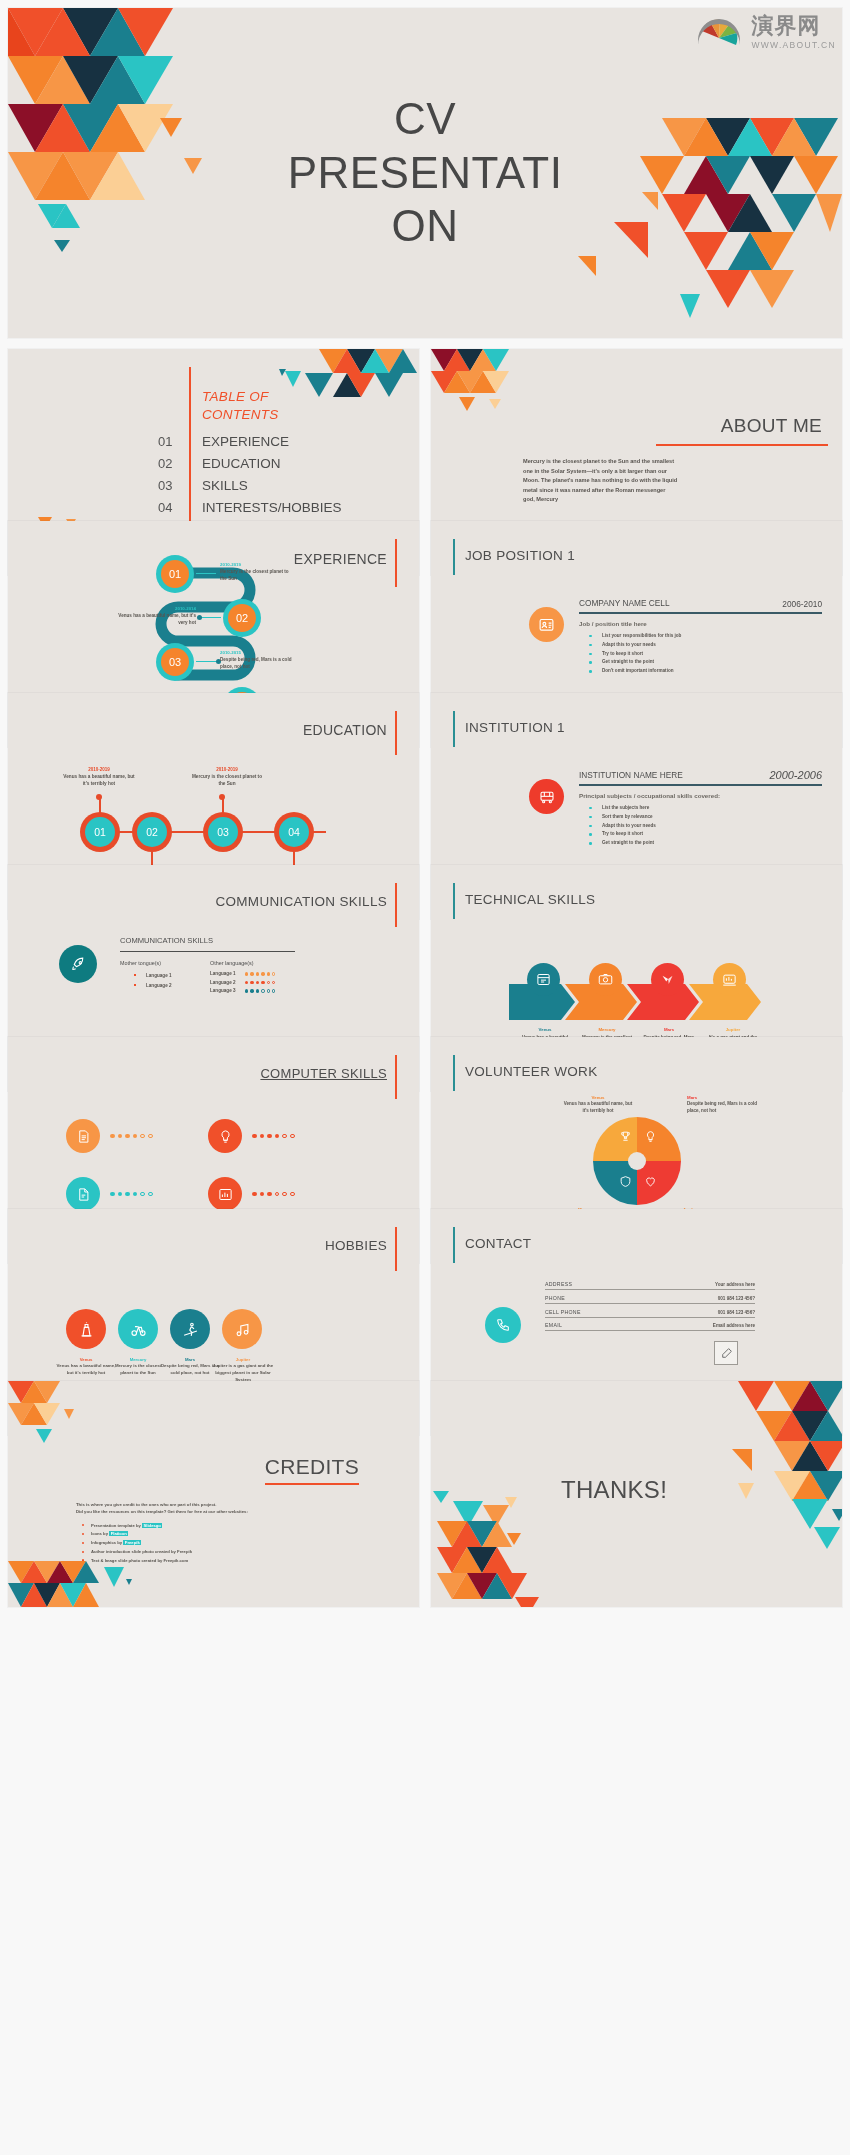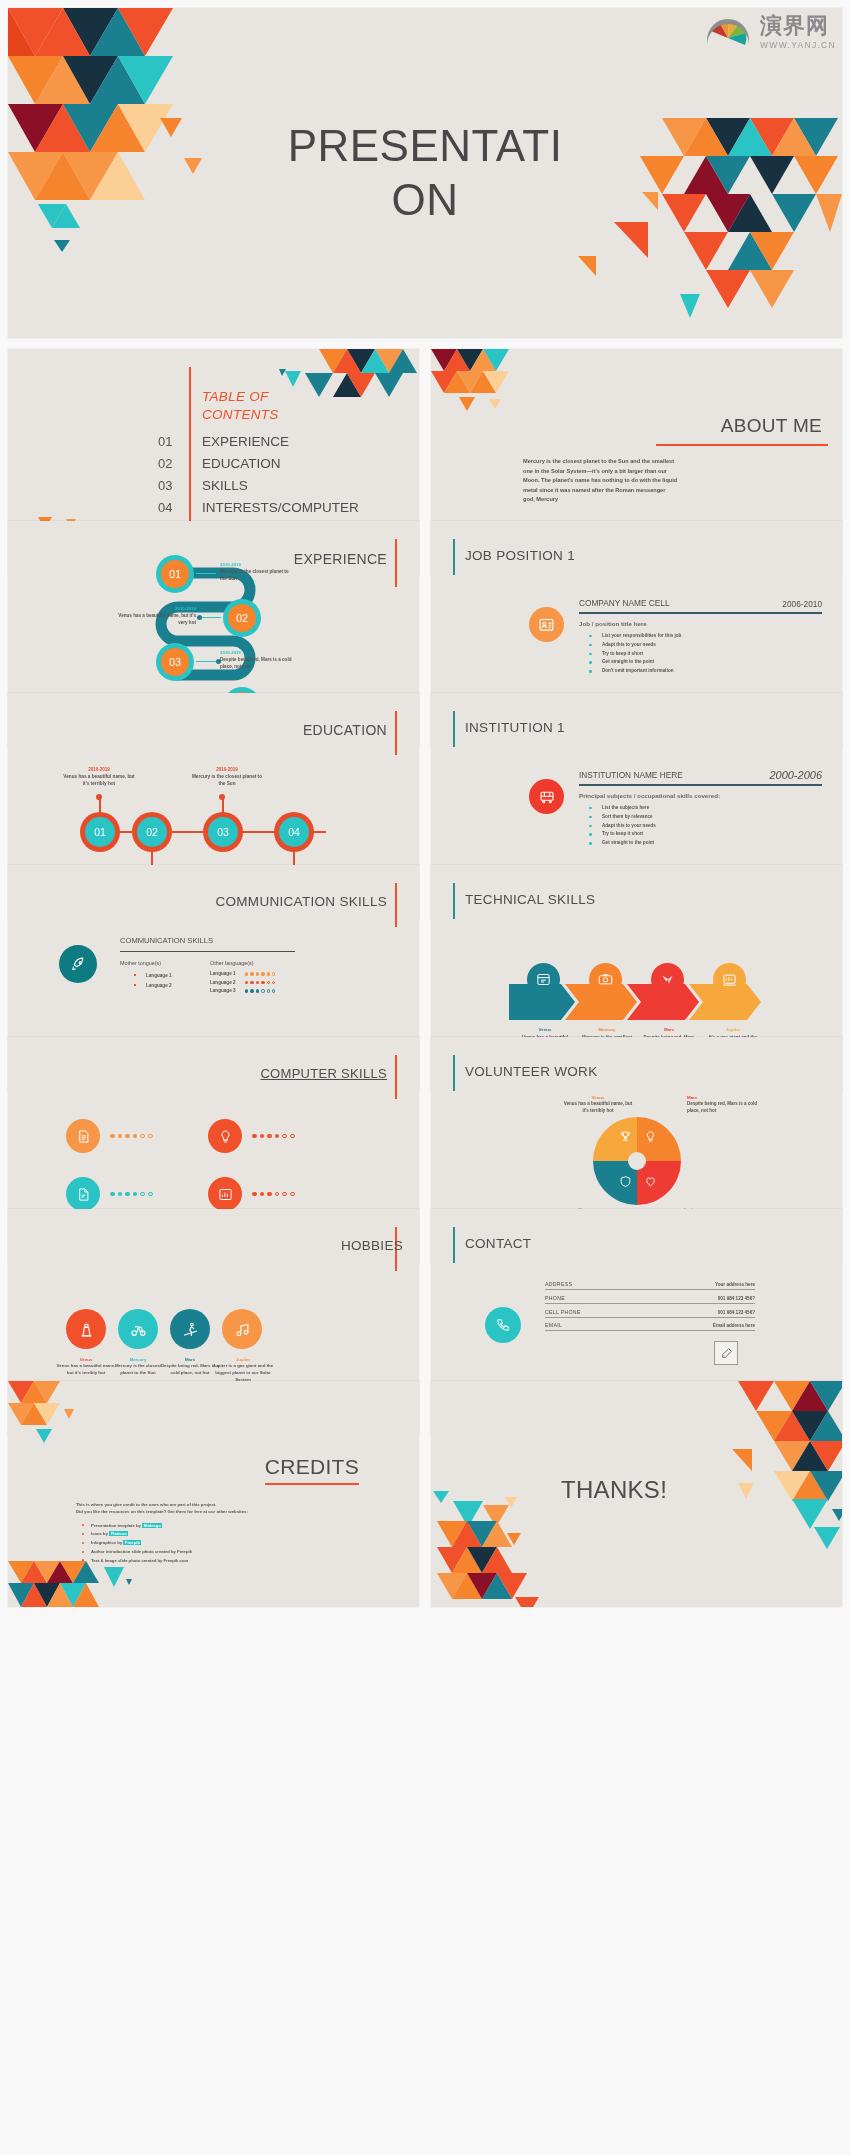--- a/index.html
+++ b/index.html
@@ -99,41 +99,42 @@
     <polygon points="188,114 232,114 210,152" fill="#f5842c"></polygon>
     <polygon points="144,152 188,152 166,190" fill="#f0502a"></polygon>
     <polygon points="188,152 232,152 210,190" fill="#f79646"></polygon>
     <polygon points="52,104 86,104 86,140" fill="#f0502a"></polygon>
     <polygon points="16,138 34,138 34,158" fill="#f5842c"></polygon>
     <polygon points="80,74 96,74 96,92" fill="#f79646"></polygon>
     <polygon points="118,176 138,176 128,200" fill="#2ac4c4"></polygon>
   </svg>
 
   <div class="hero-title">
+    <div>CV</div>
     <div>PRESENTATI</div>
     <div>ON</div>
   </div>
 </div>
 
 <div class="logo">
   <div class="logo-mark">
     <svg width="48" height="48" viewBox="0 0 48 48">
       <g transform="translate(24,30)">
         <path d="M0,0 L-17,-7 A18.3,18.3 0 0 1 -9,-16.5 Z" fill="#c0392b"></path>
         <path d="M0,0 L-9,-16.5 A18.3,18.3 0 0 1 1,-18.3 Z" fill="#e8943b"></path>
         <path d="M0,0 L1,-18.3 A18.3,18.3 0 0 1 11,-14.7 Z" fill="#e8a93b"></path>
         <path d="M0,0 L11,-14.7 A18.3,18.3 0 0 1 17.6,-5 Z" fill="#7cb342"></path>
         <path d="M0,0 L17.6,-5 A18.3,18.3 0 0 1 17,7 Z" fill="#18a39b"></path>
         <path d="M-21,2 A21,21 0 0 1 21,2 L21,7 A21,21 0 0 0 -21,7 Z" fill="#8e8e8e"></path>
       </g>
     </svg>
   </div>
   <div class="logo-text">
     <div class="logo-cn">演界网</div>
-    <div class="logo-url">WWW.YANJ.CN</div>
+    <div class="logo-url">WWW.ABOUT.CN</div>
   </div>
 </div>
 
 <div class="slide s" style="left:8px; top:349px;">
   <svg class="deco" style="right:0;top:0;" width="140" height="70" viewBox="0 0 140 70">
     <polygon points="40,0 68,0 54,24" fill="#f5842c"></polygon>
       <polygon points="68,0 96,0 82,24" fill="#173141"></polygon>
     <polygon points="96,0 124,0 110,24" fill="#f79646"></polygon>
       <polygon points="54,24 82,24 68,0" fill="#f0502a"></polygon>
     <polygon points="82,24 110,24 96,0" fill="#2ac4c4"></polygon>
@@ -170,21 +171,21 @@
     <div style="position:relative; height:22px;">
       <span style="position:absolute; left:150px; font-size:13px; color:#555;">02</span>
       <span style="position:absolute; left:194px; font-size:13.5px; color:#4d4d4d;">EDUCATION</span>
     </div>
     <div style="position:relative; height:22px;">
       <span style="position:absolute; left:150px; font-size:13px; color:#555;">03</span>
       <span style="position:absolute; left:194px; font-size:13.5px; color:#4d4d4d;">SKILLS</span>
     </div>
     <div style="position:relative; height:22px;">
       <span style="position:absolute; left:150px; font-size:13px; color:#555;">04</span>
-      <span style="position:absolute; left:194px; font-size:13.5px; color:#4d4d4d;">INTERESTS/COMPUTER</span>
+      <span style="position:absolute; left:194px; font-size:13.5px; color:#4d4d4d;">INTERESTS/HOBBIES</span>
     </div>
   </div>
 </div>
 
 <div class="slide s" style="left:431px; top:349px;">
   <svg class="deco" style="left:0;top:0;" width="110" height="70" viewBox="0 0 110 70">
     <polygon points="0,0 26,0 13,22" fill="#8c0f28"></polygon>
       <polygon points="13,22 39,22 26,0" fill="#f0502a"></polygon>
     <polygon points="26,0 52,0 39,22" fill="#173141"></polygon>
       <polygon points="39,22 65,22 52,0" fill="#f79646"></polygon>
@@ -766,21 +767,21 @@
       <polygon points="53,48 79,48 66,28" fill="#173141"></polygon>
     <polygon points="66,28 92,28 79,48" fill="#f5842c"></polygon>
       <polygon points="79,48 105,48 92,28" fill="#f0502a"></polygon>
     <polygon points="8,12 28,12 18,32" fill="#2ac4c4"></polygon>
       <polygon points="0,16 6,16 3,22" fill="#1a7f8e"></polygon>
   </svg>
 </div>
 
 <div class="slide s" style="left:8px; top:1209px;">
   <div class="bar-r" style="right:22px; top:18px; height:44px;"></div>
-  <div class="slide-title" style="right:16px; top:29px; font-size:13.5px;">HOBBIES</div>
+  <div class="slide-title" style="right:32px; top:29px; font-size:13.5px;">HOBBIES</div>
 
   <div style="position:absolute; left:58px; top:100px; width:40px;height:40px;border-radius:50%;background:#f0502a;display:flex;align-items:center;justify-content:center;">
     <svg width="17" height="17" viewBox="0 0 24 24" fill="none" stroke="#fff" stroke-width="1.6">
         <path d="M9 9h6l2 12H7z"></path>
         <path d="M10 5h4v4h-4z"></path>
         <path d="M12 2v1"></path>
         <path d="M5 21h14"></path>
       </svg>
   </div>
   <div style="position:absolute; left:110px; top:100px; width:40px;height:40px;border-radius:50%;background:#2ac4c4;display:flex;align-items:center;justify-content:center;">

